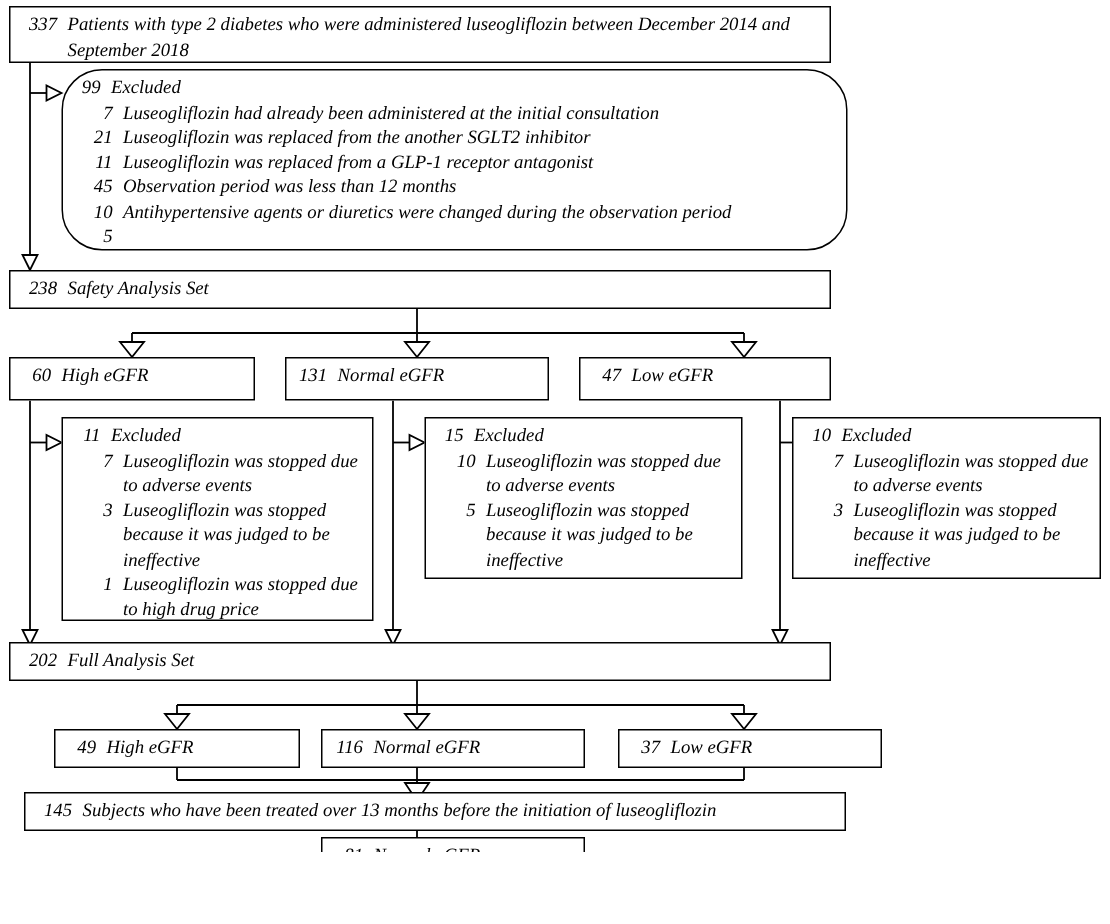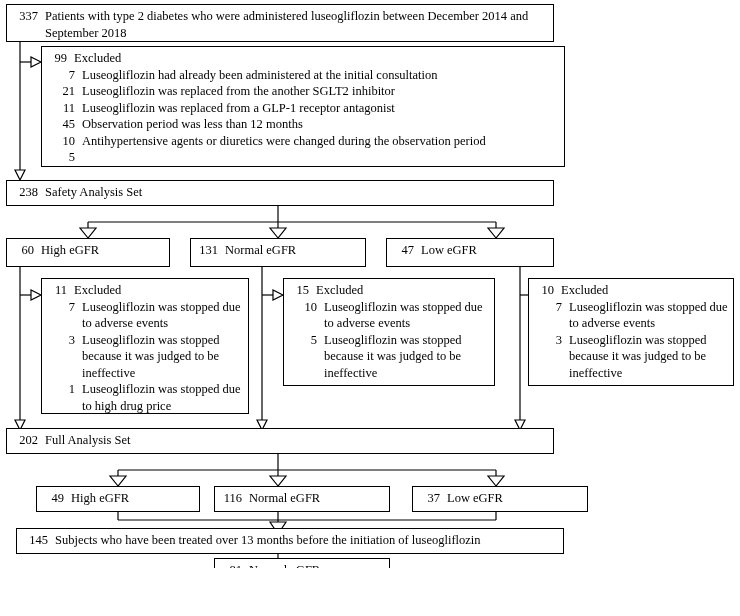--- a/index.html
+++ b/index.html
@@ -9,20 +9,21 @@
   }
   body {
     font-family: "Liberation Serif", serif;
     color: #000000;
   }
   #flow {
     position: relative;
     width: 740px;
     height: 568px;
     overflow: hidden;
+    font-style: italic;
   }
   .box {
     position: absolute;
     border: 1px solid #000000;
     background: #ffffff;
     box-sizing: border-box;
     font-size: 12.5px;
     line-height: 1.32;
     padding: 3px 5px 3px 5px;
   }
@@ -144,21 +145,21 @@
     <polygon class="openarrow" points="496,586 488,576 504,576"></polygon>
   </svg>
 
   <div class="box title" style="left:6px; top:4px; width:548px; height:38px;">
     <div class="row">
       <span class="num">337</span>
       <span class="txt">Patients with type 2 diabetes who were administered luseogliflozin between December 2014 and September 2018</span>
     </div>
   </div>
 
-  <div class="box" style="left:41px; top:46px; width:524px; height:121px;">
+  <div class="box" style="left:41px; top:46px; width:524px; height:121px;border-radius:27px;">
     <div class="row exclude-head">
       <span class="num">99</span>
       <span class="txt">Excluded</span>
     </div>
     <div class="row sub">
       <span class="num">7</span>
       <span class="txt">Luseogliflozin had already been administered at the initial consultation</span>
     </div>
     <div class="row sub">
       <span class="num">21</span>

